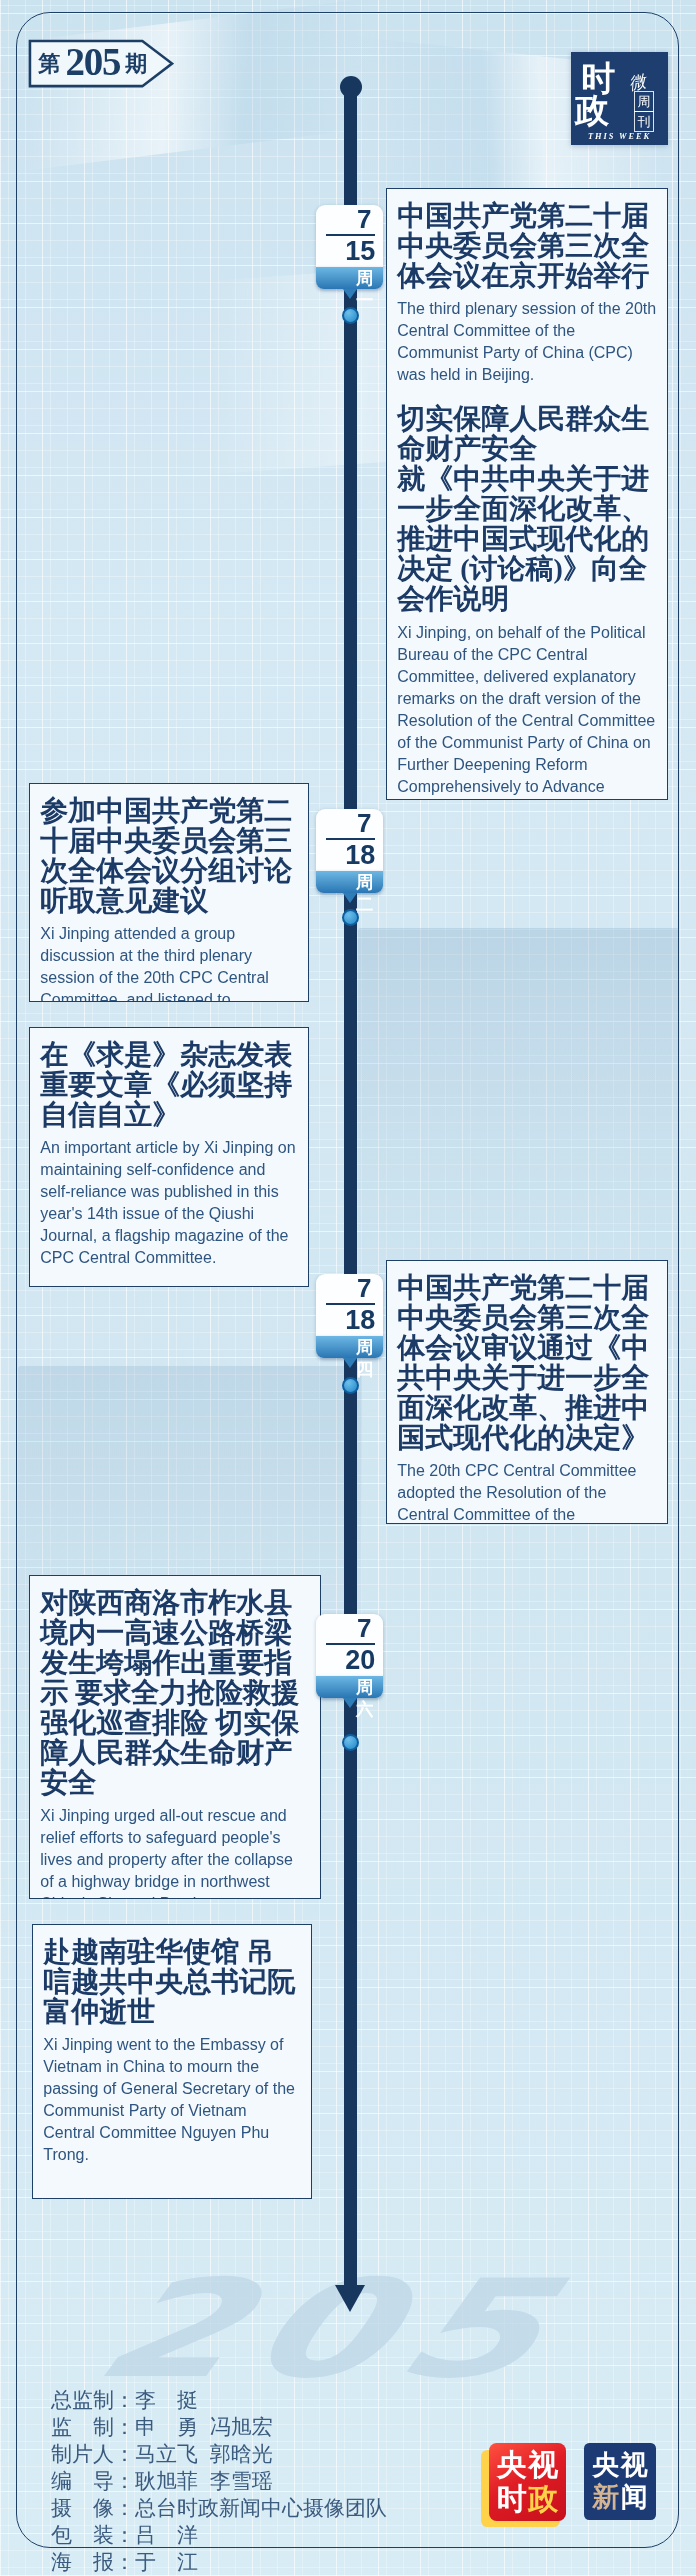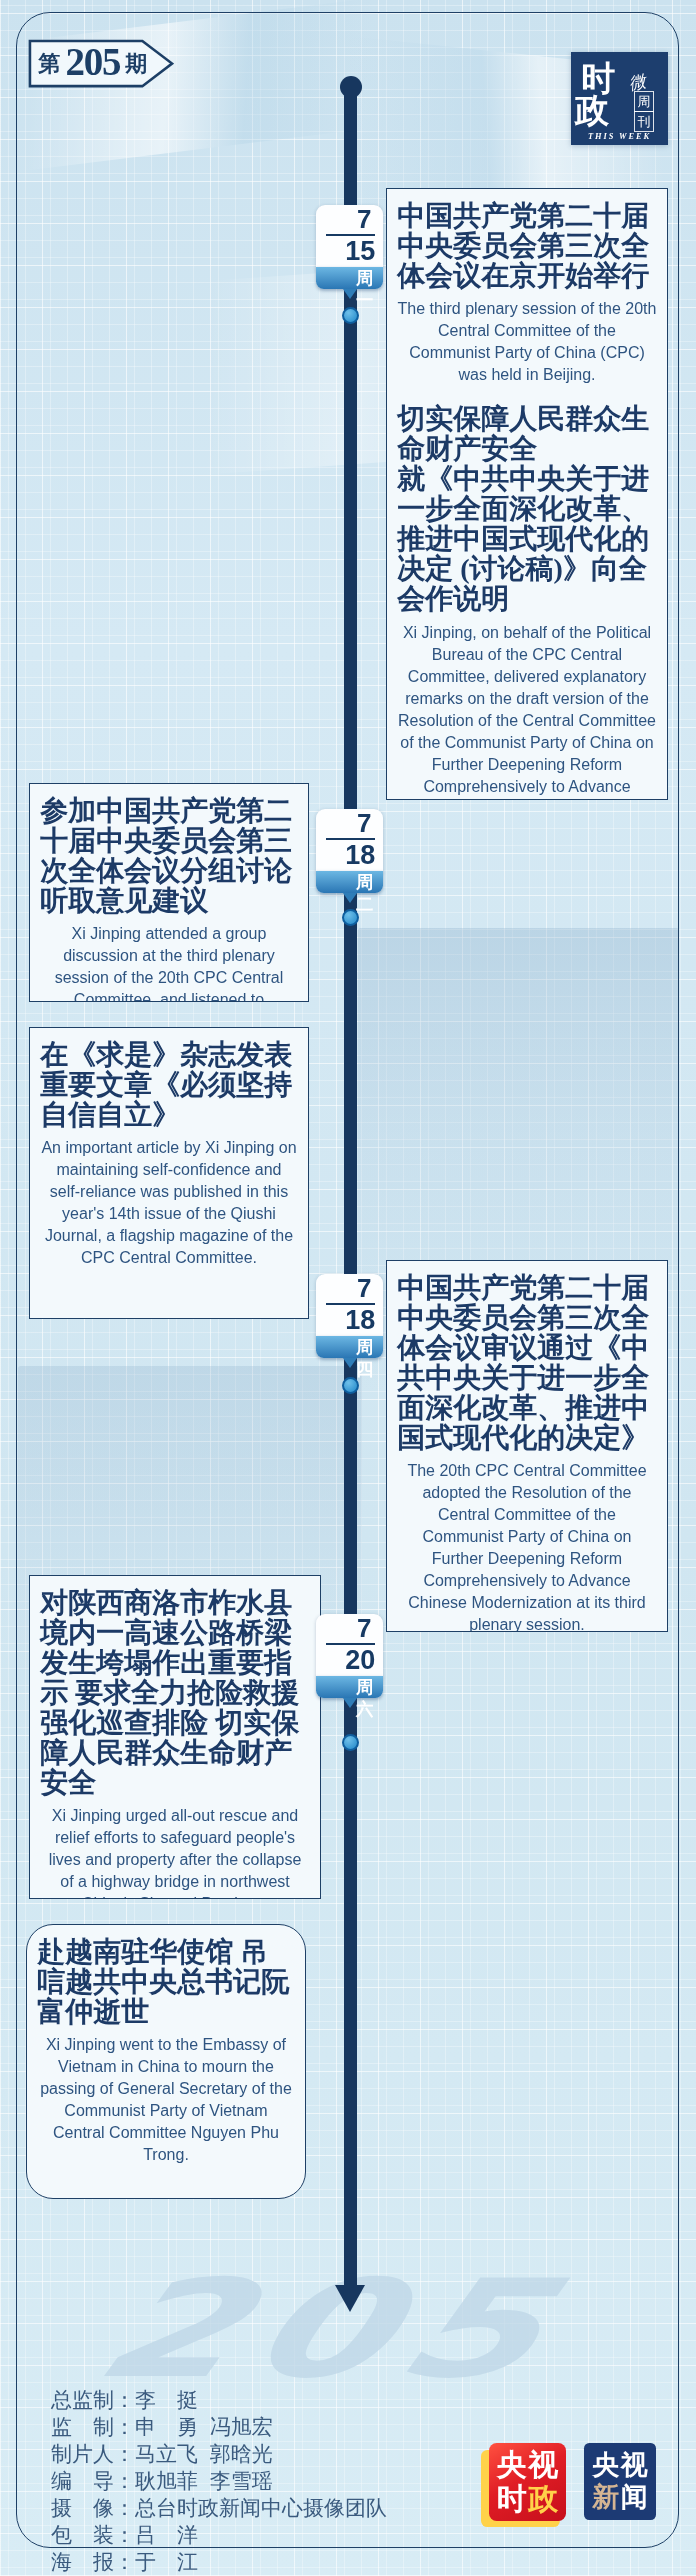--- a/index.html
+++ b/index.html
@@ -74,28 +74,28 @@
   .mptr { width:0; height:0; margin:0 auto; border:7.7px solid transparent; border-bottom:0;
     border-top:10.3px solid #2f7db8; }
   .tl-dot { position:absolute; z-index:5; left:342px; width:17px; height:17px; border-radius:50%;
     box-sizing:border-box; background:radial-gradient(circle at 35% 30%,#6fc0ea,#1f86c8);
     border:2.6px solid #0f5e9e; }
   
   .ebox { position:absolute; z-index:4; background:#f3f9fc; border:1.9px solid #1e4066;
     box-sizing:border-box; padding:11.6px 10.3px; overflow:hidden; }
   .zh { margin:0; font-family:"Liberation Serif","DejaVu Serif",serif; font-weight:600;
     font-size:28px; line-height:30px; color:#1c3a66; }
-  .en { margin:7.7px 0 0 0; font-size:16px; line-height:22px; color:#2e5480; font-weight:500;text-align:center; }
+  .en { margin:7.7px 0 0 0; font-size:16px; line-height:22px; color:#2e5480; font-weight:500; }
   .sec + .sec { margin-top:18px; }
   .b1 { left:386px; top:188px;  width:282px; height:612px; }
   .b2 { left:29px;  top:783px; width:280px; height:219px; }
-  .b3 { left:29px;  top:1027px; width:280px; height:292px; }
-  .b4 { left:386px; top:1260px; width:282px; height:372px; }
+  .b3 { left:29px;  top:1027px; width:280px; height:260px; }
+  .b4 { left:386px; top:1260px; width:282px; height:264px; }
   .b5 { left:29px;  top:1575px; width:292px; height:324px; }
-  .b6 { left:26px;  top:1924px; width:280px; height:275px;border-radius:27px; }
+  .b6 { left:32px;  top:1924px; width:280px; height:275px; }
   
   .credits { position:absolute; z-index:4; left:48px; top:2385px; color:#3a5a7e; }
   .credits p { margin:3px; font-size:21px; line-height:24px; font-weight:400; white-space:pre; }
   .flogo-shadow { position:absolute; z-index:4; left:481px; top:2450px; width:79px; height:77px;
     background:#ffd24a; border-radius:6.4px; }
   .flogo { position:absolute; z-index:5; display:grid; grid-template-columns:auto auto;
     align-content:center; justify-content:center; gap:1.3px 1.3px; font-weight:700; color:#fff; }
   .flogo-red { left:489px; top:2443px; width:77px; height:78px; border-radius:7.7px;
     background:linear-gradient(150deg,#ff5140 0%,#e01d25 45%,#c60f1b 100%); font-size:30px; line-height:32px; }
   .flogo-red .accent { color:#ffd24a; }

